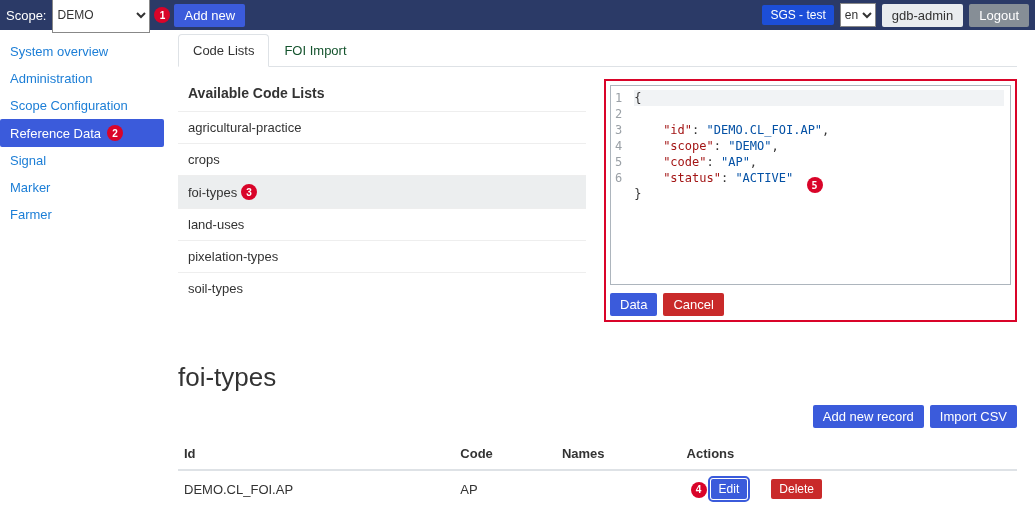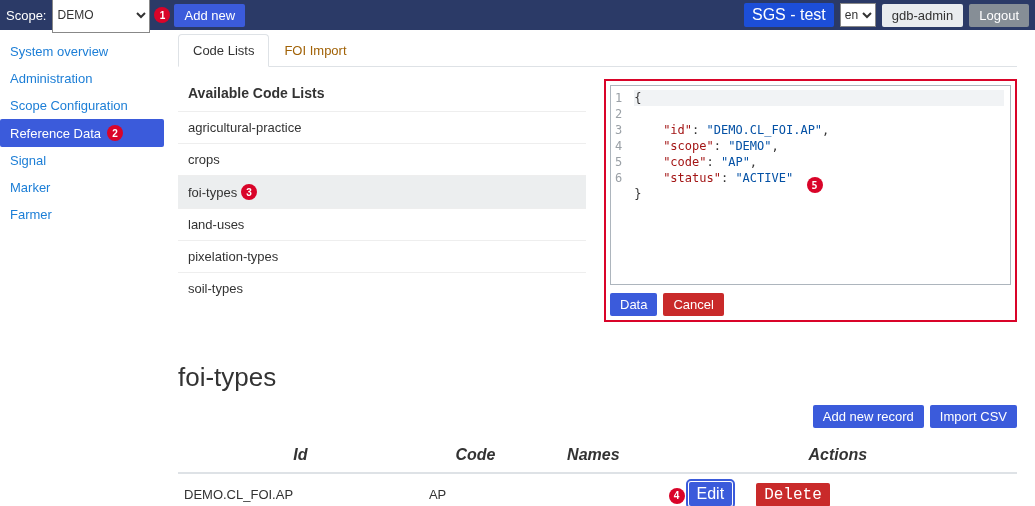--- a/index.html
+++ b/index.html
@@ -5,35 +5,35 @@
 * { box-sizing: border-box; margin: 0; padding: 0; }
 body { font-family: "Segoe UI", Arial, sans-serif; font-size: 13px; color: #333; background: #fff; }
 
 .topbar { background: #2b3a67; height: 30px; display: flex; align-items: center; padding: 0 6px; color: #fff; }
 .scope-label { font-size: 13px; margin-right: 6px; }
 .scope-select { height: 36px; font-size: 12px; border: 1px solid #888; background: #fff; color: #333; width: 98px; }
 .btn { display: inline-flex; align-items: center; justify-content: center; border: none; cursor: pointer; font-size: 13px; padding: 4px 10px; color: #fff; border-radius: 2px; }
 .btn-primary { background: #3b5bdb; }
 .btn-danger { background: #c92a2a; }
 .btn-gray { background: #868e96; }
-.btn-sm { font-size: 16px; padding: 3px 8px; }
+.btn-sm { font-size: 12px; padding: 3px 8px; }
 .topbar .right { margin-left: auto; display: flex; align-items: center; gap: 6px; }
 .lang-select { height: 24px; font-size: 12px; background: #fff; color: #333; border: 1px solid #888; }
 .top-user { background: #e9ecef; color: #333; padding: 4px 10px; font-size: 13px; border-radius: 2px; }
 
 .marker { display: inline-flex; align-items: center; justify-content: center; width: 16px; height: 16px; border-radius: 50%; background: #d90429; color: #fff; font-size: 10px; font-weight: bold; margin-left: 4px; flex-shrink: 0; }
 
 .layout { display: flex; }
 .sidebar { width: 170px; padding: 8px 0; }
 .sidebar-item { display: flex; align-items: center; padding: 6px 10px; color: #1c7ed6; font-size: 13px; cursor: pointer; }
 .sidebar-item.active { background: #3b5bdb; color: #fff; border-radius: 2px; margin-right: 6px; }
 
 .main { flex: 1; padding: 4px 18px 20px 8px; }
 .tabs { display: flex; border-bottom: 1px solid #dee2e6; }
-.tab { padding: 8px 14px; font-size: 13px; color: #a16207; cursor: pointer; border: 1px solid transparent; margin-bottom: -1px; }
+.tab { padding: 8px 14px; font-size: 13px; color: #14532d; cursor: pointer; border: 1px solid transparent; margin-bottom: -1px; }
 .tab.active { color: #333; border: 1px solid #dee2e6; border-bottom: 1px solid #fff; border-radius: 4px 4px 0 0; }
 
 .content-row { display: flex; gap: 18px; margin-top: 12px; }
 .codelists { width: 408px; }
 .codelists h4 { font-size: 14px; font-weight: 600; padding: 6px 10px 10px; }
 .cl-item { padding: 8px 10px; font-size: 13px; border-top: 1px solid #eee; cursor: pointer; display: flex; align-items: center; }
 .cl-item.selected { background: #eceeef; }
 
 .editor-block { flex: 1; border: 2px solid #d90429; padding: 4px; position: relative; }
 .editor { border: 1px solid #adb5bd; height: 200px; font-family: Consolas, monospace; font-size: 12px; background: #fff; display: flex; position: relative; }
@@ -42,21 +42,21 @@
 .code { padding: 4px 6px; white-space: pre; line-height: 16px; flex: 1; }
 .code .line.hl { background: #f1f3f5; display: block; }
 .tok-key { color: #a31515; }
 .tok-str { color: #0451a5; }
 .editor-marker { position: absolute; left: 50%; top: 50%; transform: translate(-50%,-50%); }
 .editor-actions { margin-top: 8px; display: flex; gap: 6px; }
 
 .section-title { font-size: 26px; font-weight: 300; margin-top: 40px; }
 .records-actions { display: flex; gap: 6px; justify-content: flex-end; margin-top: 12px; }
 table.records { width: 100%; border-collapse: collapse; margin-top: 10px; }
-table.records th { text-align: center; font-size: 16px; font-weight: 600; padding: 8px 6px; border-bottom: 2px solid #dee2e6; font-style: italic; }
+table.records th { text-align: left; font-size: 13px; font-weight: 600; padding: 8px 6px; border-bottom: 2px solid #dee2e6; }
 table.records td { font-size: 13px; padding: 8px 6px; border-bottom: 1px solid #eee; vertical-align: middle; }
 .edit-focused { outline: 2px solid #3b5bdb; outline-offset: 1px; }
 </style>
 </head>
 <body>
 
 <div class="topbar">
   <span class="scope-label">Scope:</span>
   <select class="scope-select">
     <option>DEMO</option>
@@ -170,18 +170,18 @@
             <th>Code</th>
             <th>Names</th>
             <th>Actions</th>
           </tr>
         </thead>
       <tbody id="rec-body">
           <tr>
             <td>DEMO.CL_FOI.AP</td>
             <td>AP</td>
             <td></td>
-            <td><span class="marker" style="margin-right: 4px;">4</span><button class="btn btn-primary btn-sm edit-focused">Edit</button><button class="btn btn-danger btn-sm" style="margin-left: 24px; font-family: Liberation Mono, monospace;">Delete</button></td>
+            <td><span class="marker" style="margin-right: 4px;">4</span><button class="btn btn-primary btn-sm edit-focused">Edit</button><button class="btn btn-danger btn-sm" style="margin-left: 24px;">Delete</button></td>
           </tr>
         </tbody>
     </table>
   </div>
 </div>
 
 </body></html>

